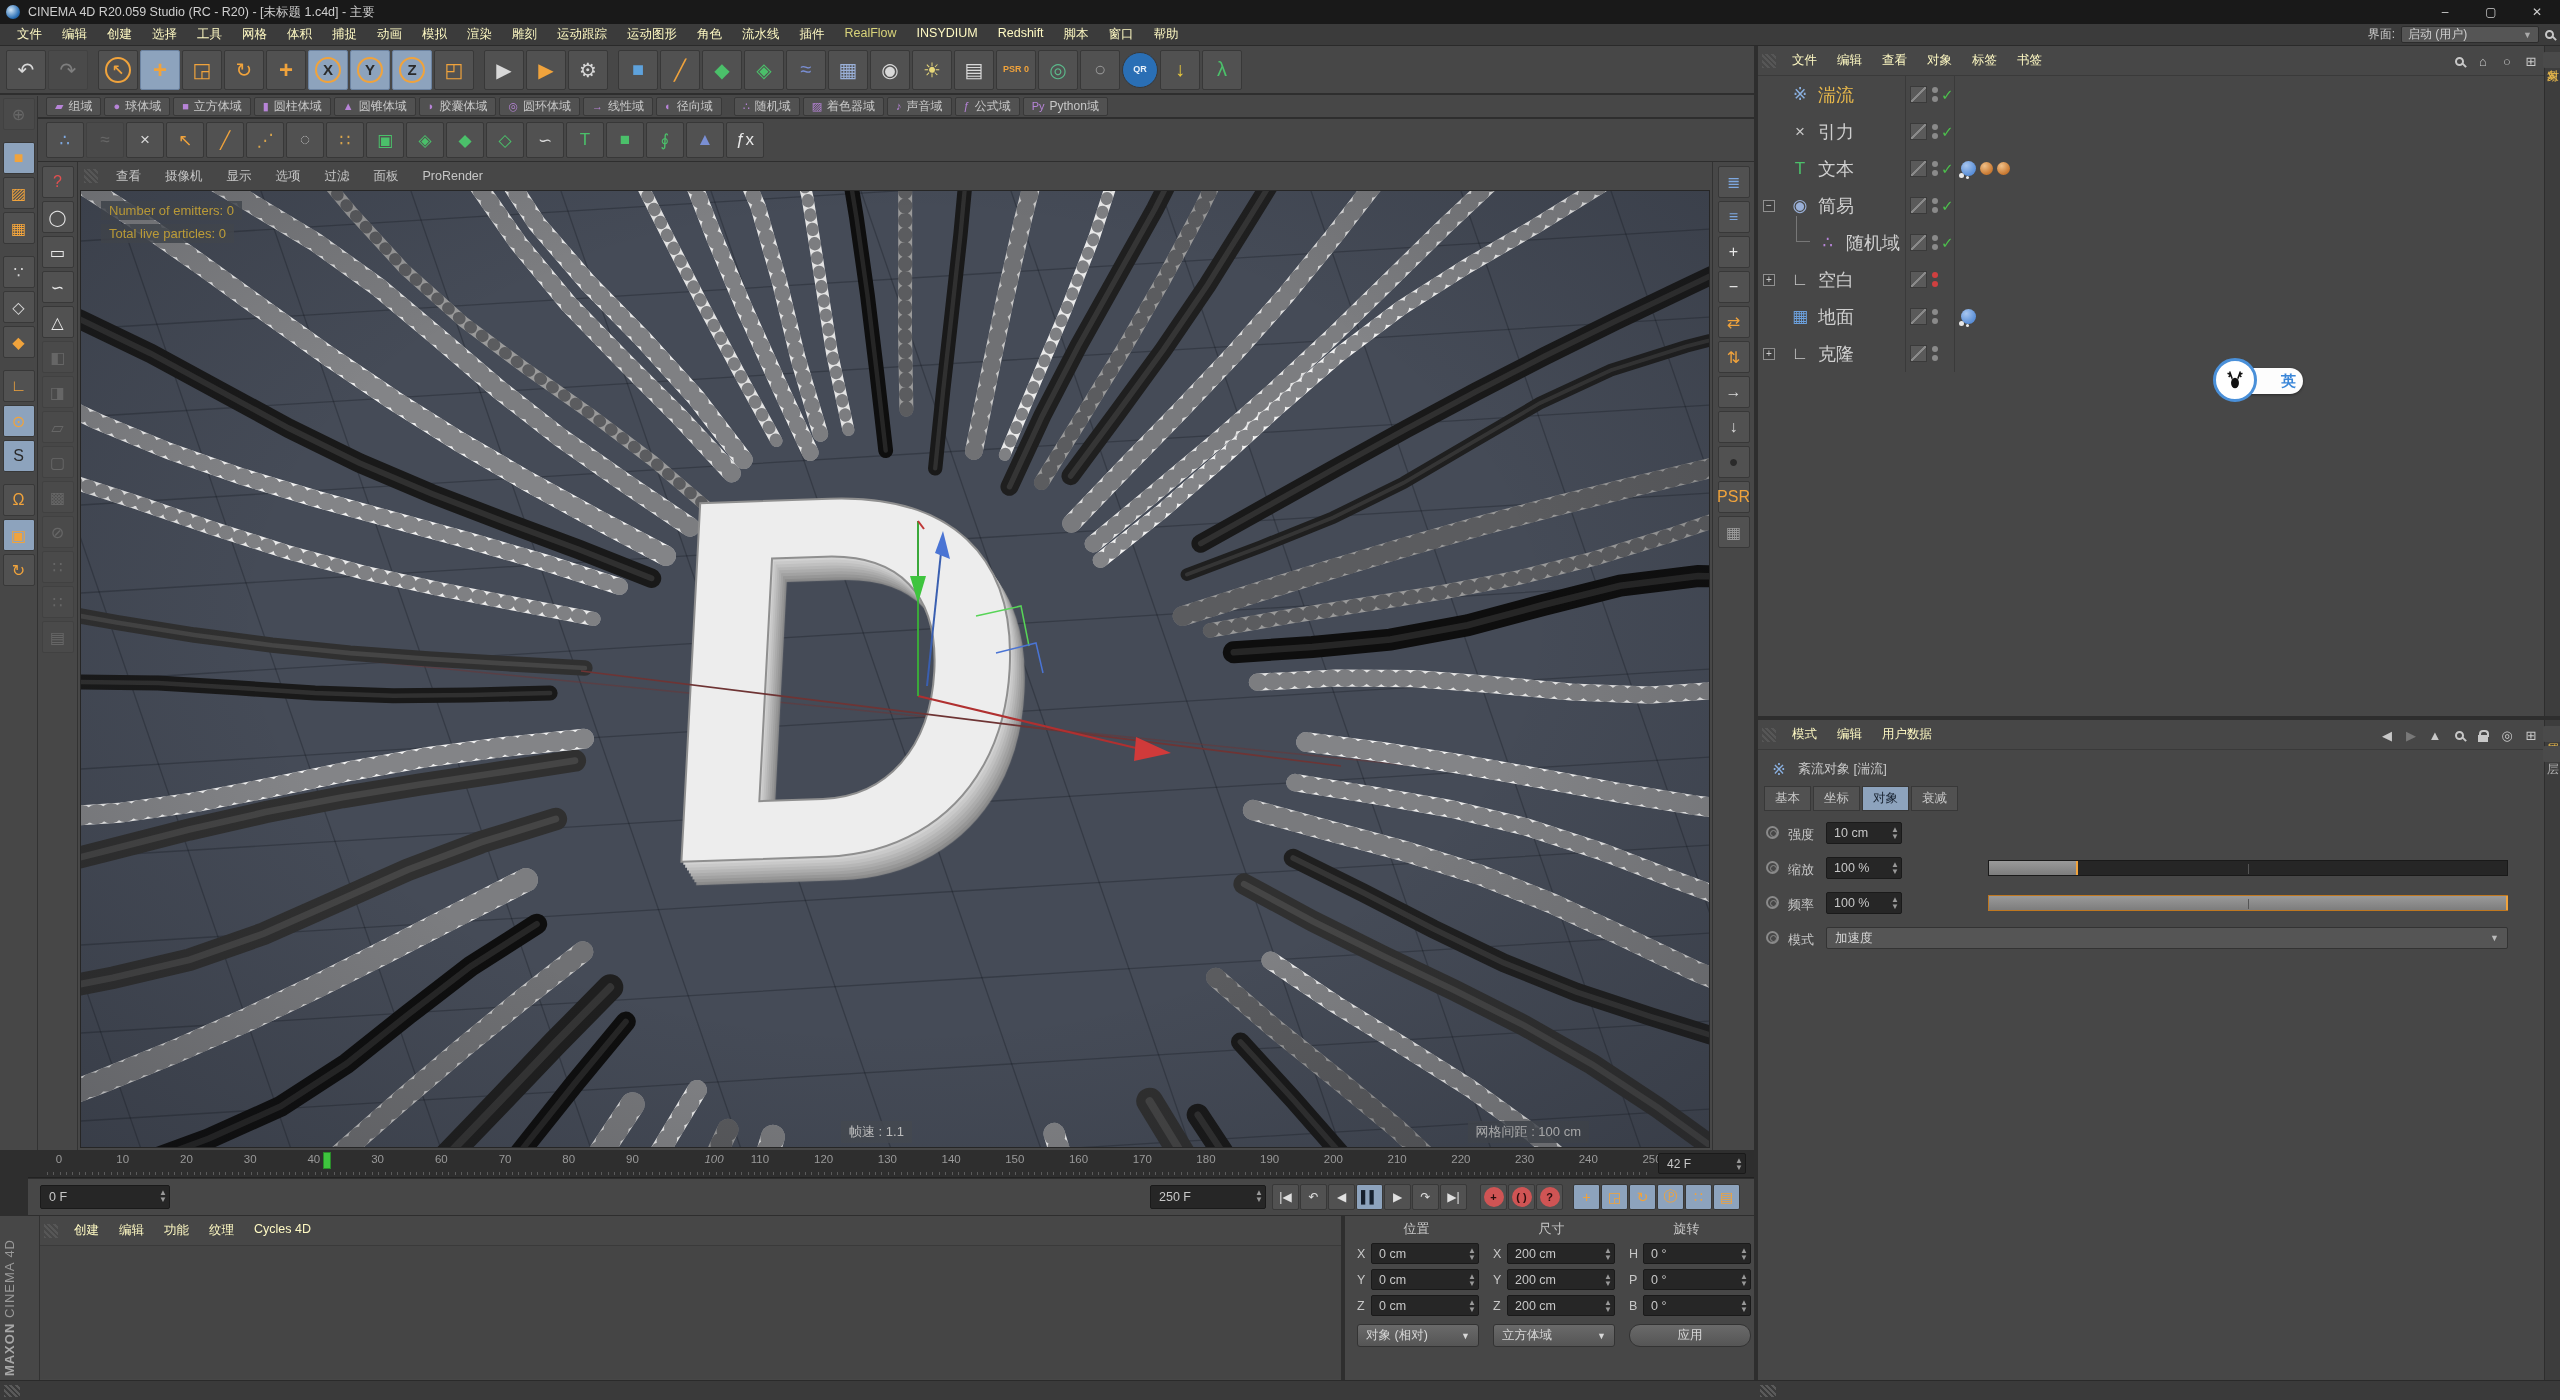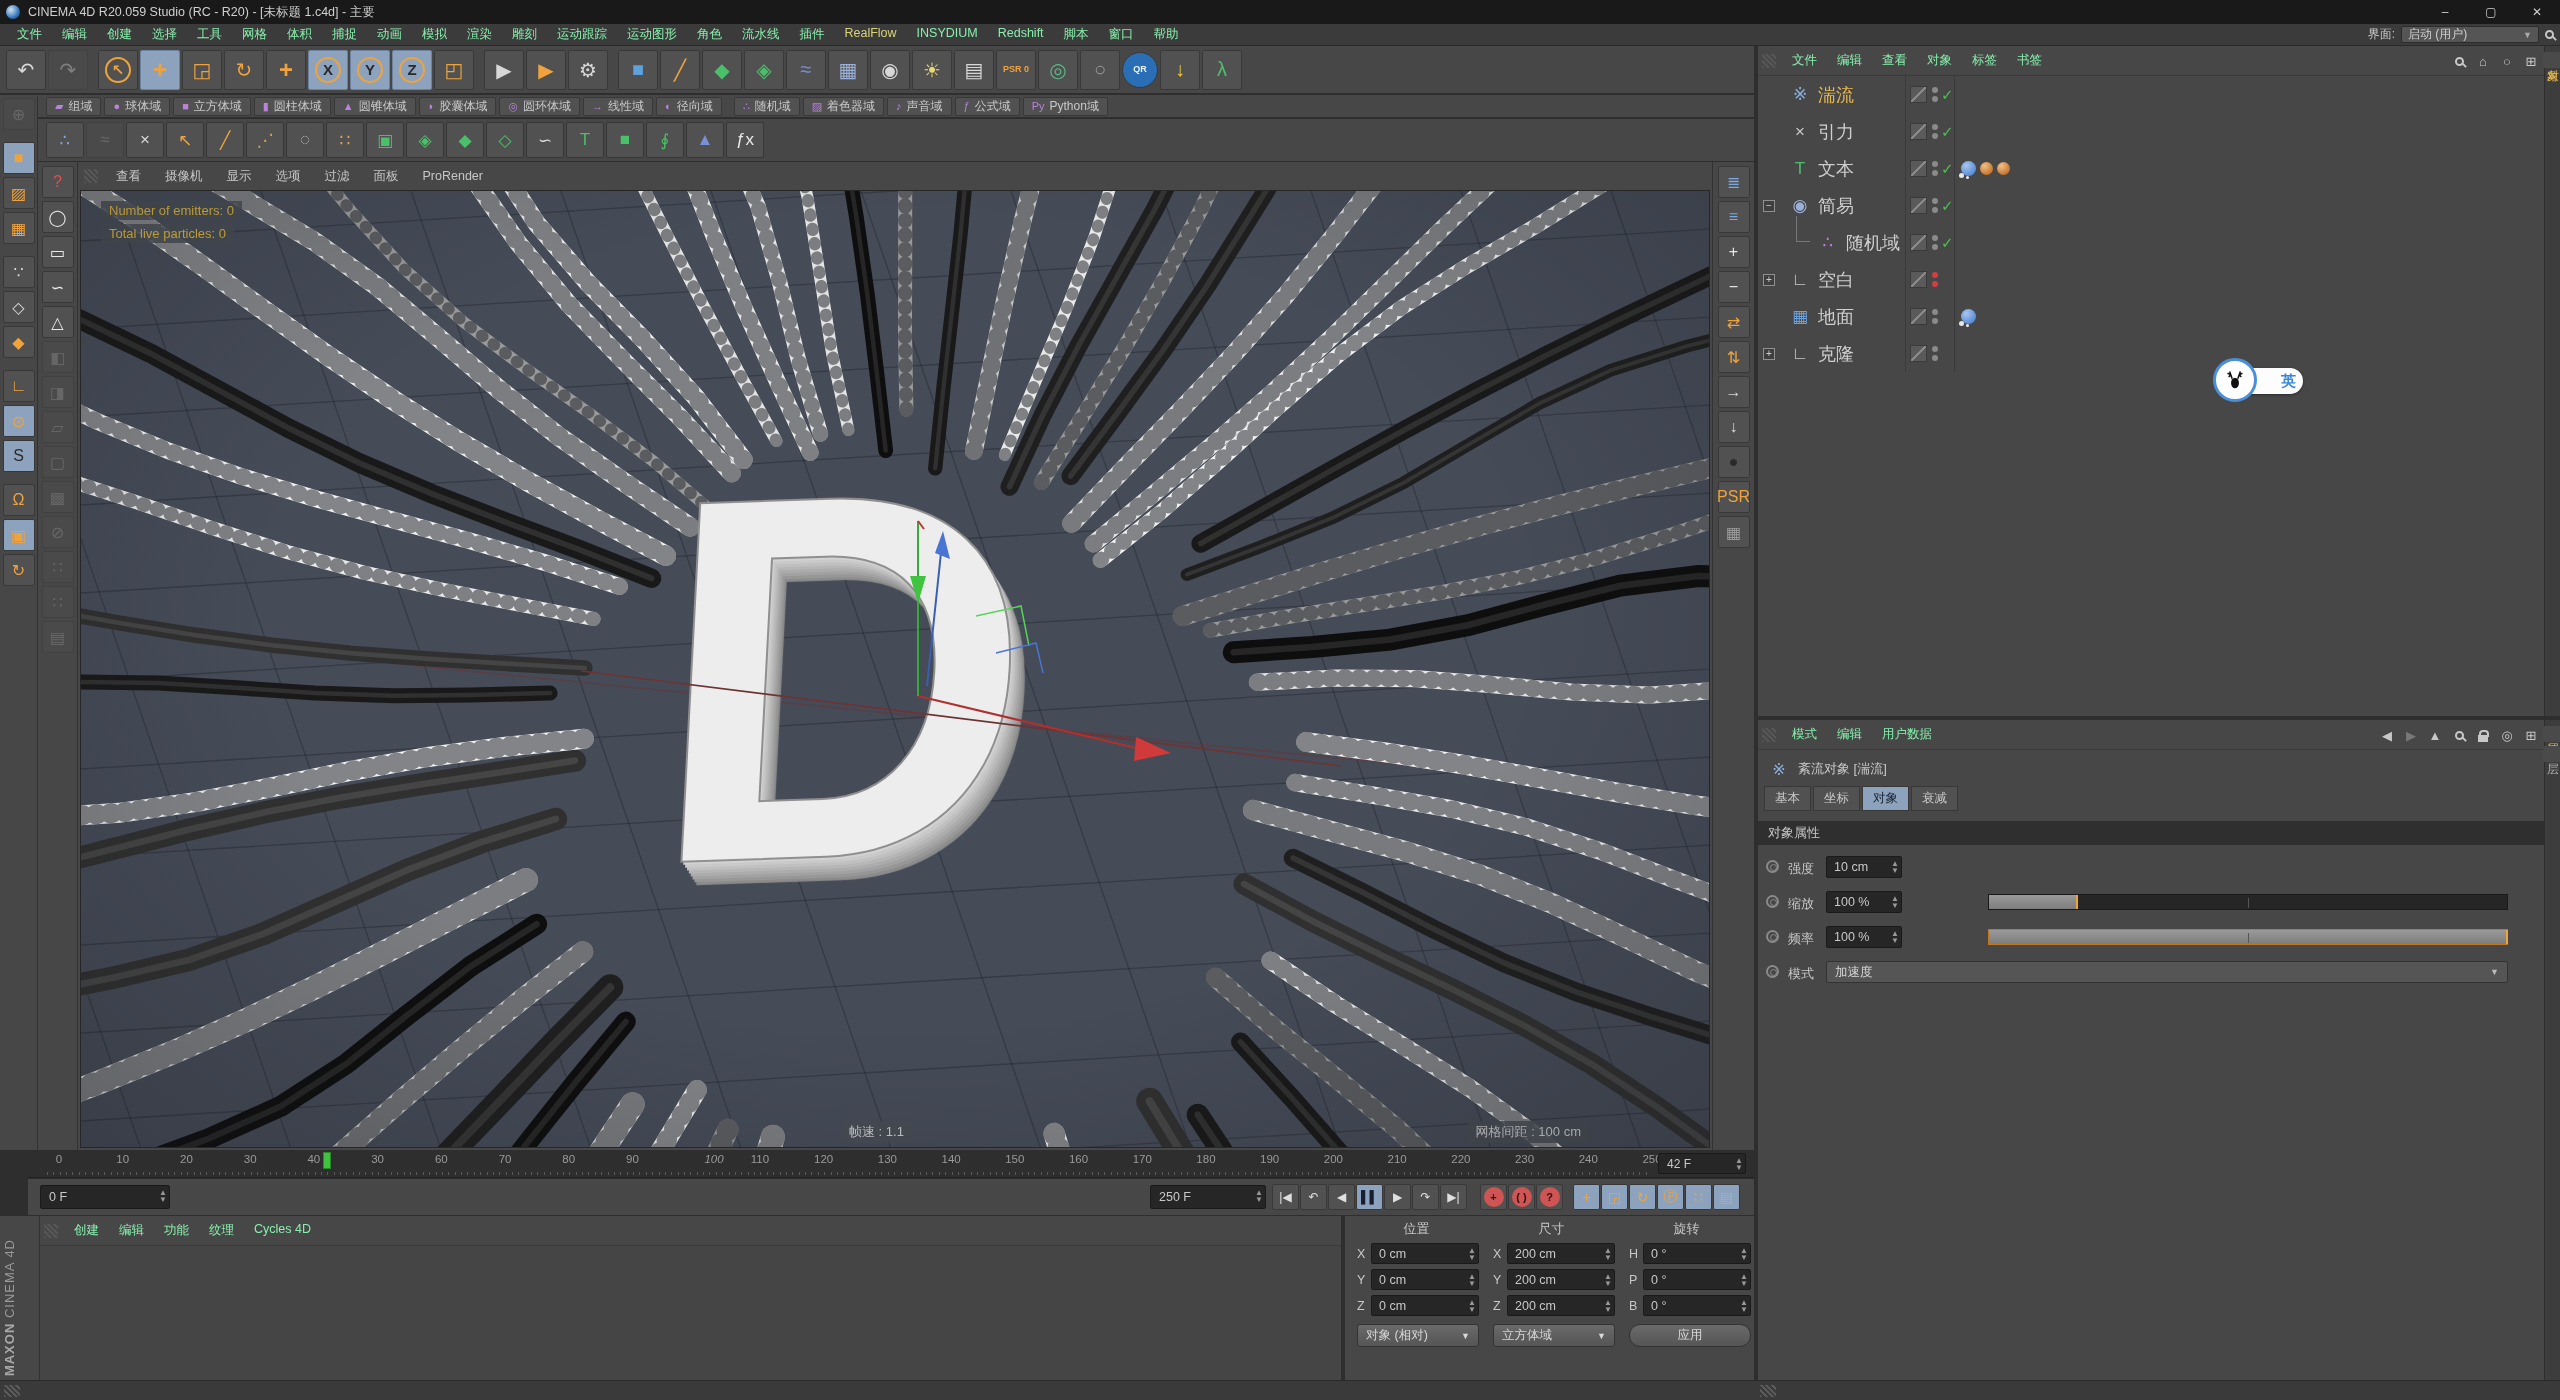--- a/index.html
+++ b/index.html
@@ -8,21 +8,21 @@
   .abs { position:absolute; }
   
   #titlebar { left:0; top:0; width:2560px; height:24px; background:#191919; display:flex; align-items:center; }
   #app-icon { width:14px; height:14px; border-radius:50%; margin:0 8px 0 6px;
     background:radial-gradient(circle at 35% 35%, #cfe4f5, #2a6fb5 65%, #123a63); }
   #title-text { color:#cfcfcf; font-size:12.5px; }
   #win-controls { margin-left:auto; display:flex; height:24px; }
   .win-btn { width:46px; height:24px; display:flex; align-items:center; justify-content:center; color:#cfcfcf; font-size:12px; }
   #menubar { left:0; top:24px; width:2560px; height:22px; background:#3b3b3b; display:flex; align-items:center; border-bottom:1px solid #2a2a2a; }
   #menubar-items { display:flex; gap:2px; padding-left:8px; }
-  .menu-item { padding:2px 9px; color:#86efac; font-size:12.5px; white-space:nowrap; }
+  .menu-item { padding:2px 9px; color:#fef9c3; font-size:12.5px; white-space:nowrap; }
   .menu-item.accent { color:#d8d37a; }
   #iface-zone { margin-left:auto; display:flex; align-items:center; gap:6px; padding-right:6px; }
   #iface-dd { width:138px; height:17px; background:#555; border:1px solid #2c2c2c; border-radius:2px;
     display:flex; align-items:center; padding:0 6px; color:#cfcfcf; font-size:12px; }
   #iface-dd .dd-arrow { margin-left:auto; font-size:9px; color:#aaa; }
   
   #toolbar-main { left:0; top:46px; width:1754px; height:48px; background:#474747; border-bottom:1px solid #2e2e2e;
     display:flex; align-items:center; gap:2px; padding-left:6px; }
   .tbtn { width:40px; height:40px; background:#515151; border:1px solid #383838; border-radius:2px;
     display:flex; align-items:center; justify-content:center; font-size:20px; position:relative; }
@@ -895,21 +895,20 @@
   <div id="am-title-row">
     <span id="am-obj-ico">※</span>
     <span>紊流对象 [湍流]</span>
   </div>
   <div id="am-tabs">
       <div class="am-tab">基本</div>
       <div class="am-tab">坐标</div>
       <div class="am-tab on">对象</div>
       <div class="am-tab">衰减</div>
     </div>
-  <div id="am-section">对象属性</div>
   <div id="am-rows">
       <div class="am-row">
         <div class="am-toggle"></div>
         <div class="am-label">强度</div>
         <div class="am-field">
           <span>10 cm</span>
           <span class="spin">▲<br>▼</span>
         </div>
       </div>
       <div class="am-row">

